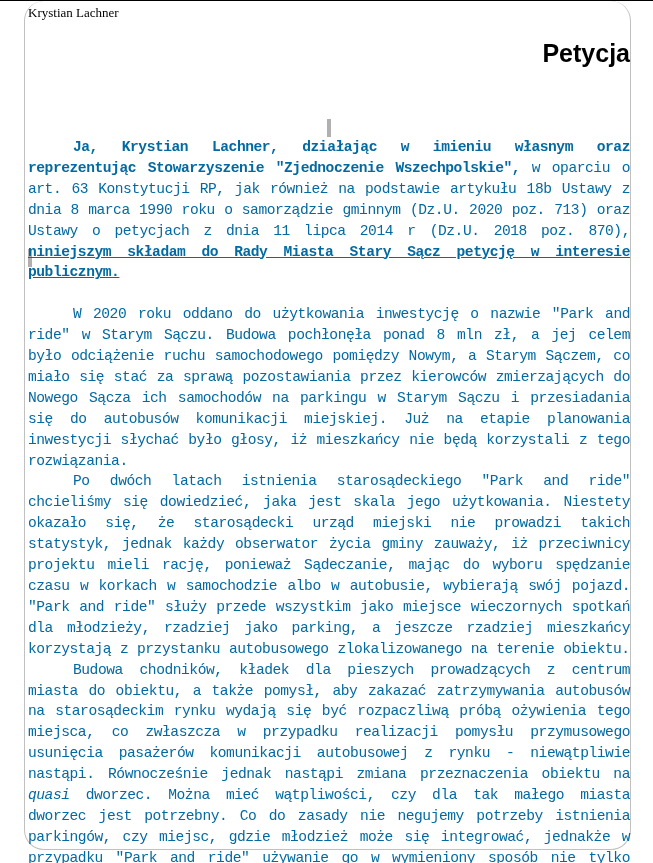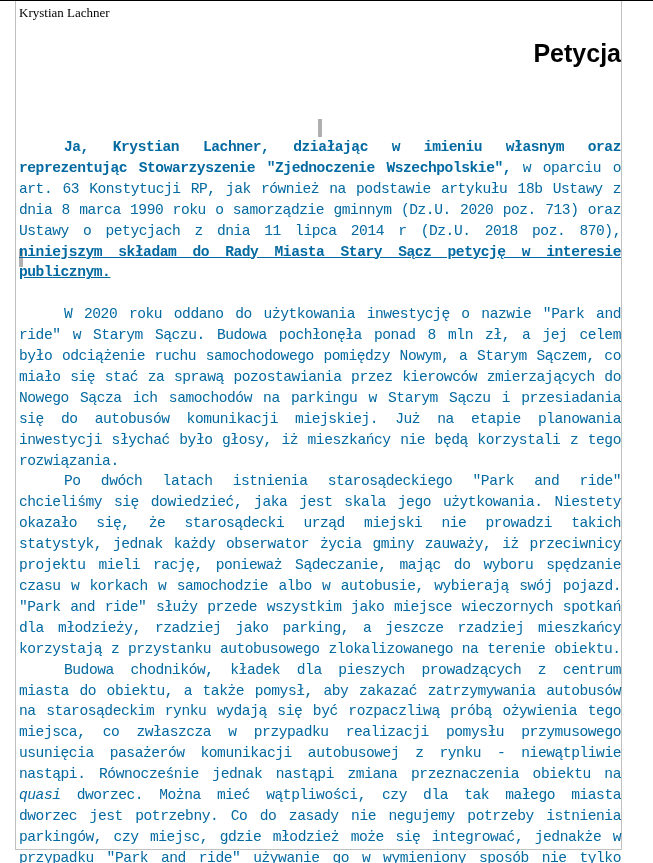--- a/index.html
+++ b/index.html
@@ -1,21 +1,22 @@
 <!DOCTYPE html>
 <html><head>
 <meta charset="utf-8">
 <style>
   html, body { margin: 0; padding: 0; background: #ffffff; }
   body { width: 653px; height: 863px; position: relative; overflow: hidden; }
   .top-rule { position: absolute; left: 0; top: 0; width: 653px; height: 1px; background: #000; }
   .page {
-    position: absolute; left: 15px; top: 1px; width: 607px; height: 849px;
+    position: absolute; left: 24px; top: 1px; width: 607px; height: 849px;
     border-left: 1px solid #c0c0c0; border-right: 1px solid #c0c0c0; border-bottom: 1px solid #c0c0c0;
     box-sizing: border-box;
+    border-radius: 20px;
   }
   .author {
     position: absolute; left: 3px; top: 4px;
     font-family: "Liberation Serif", serif; font-size: 13px; color: #000;
   }
   .title {
     position: absolute; left: 0; width: 100%; top: 38px; text-align: right;
     font-family: "Liberation Sans", sans-serif; font-weight: bold; font-size: 25px; color: #000;
   }
   .body {

